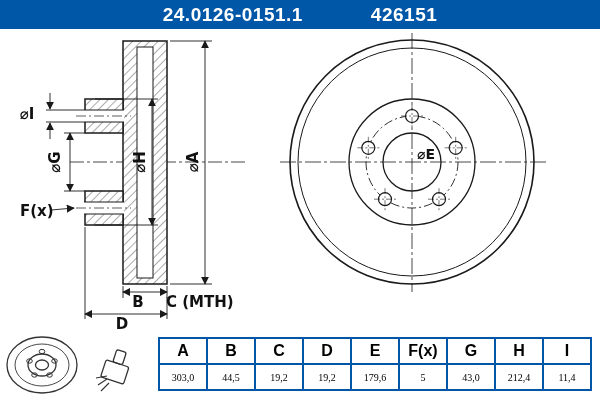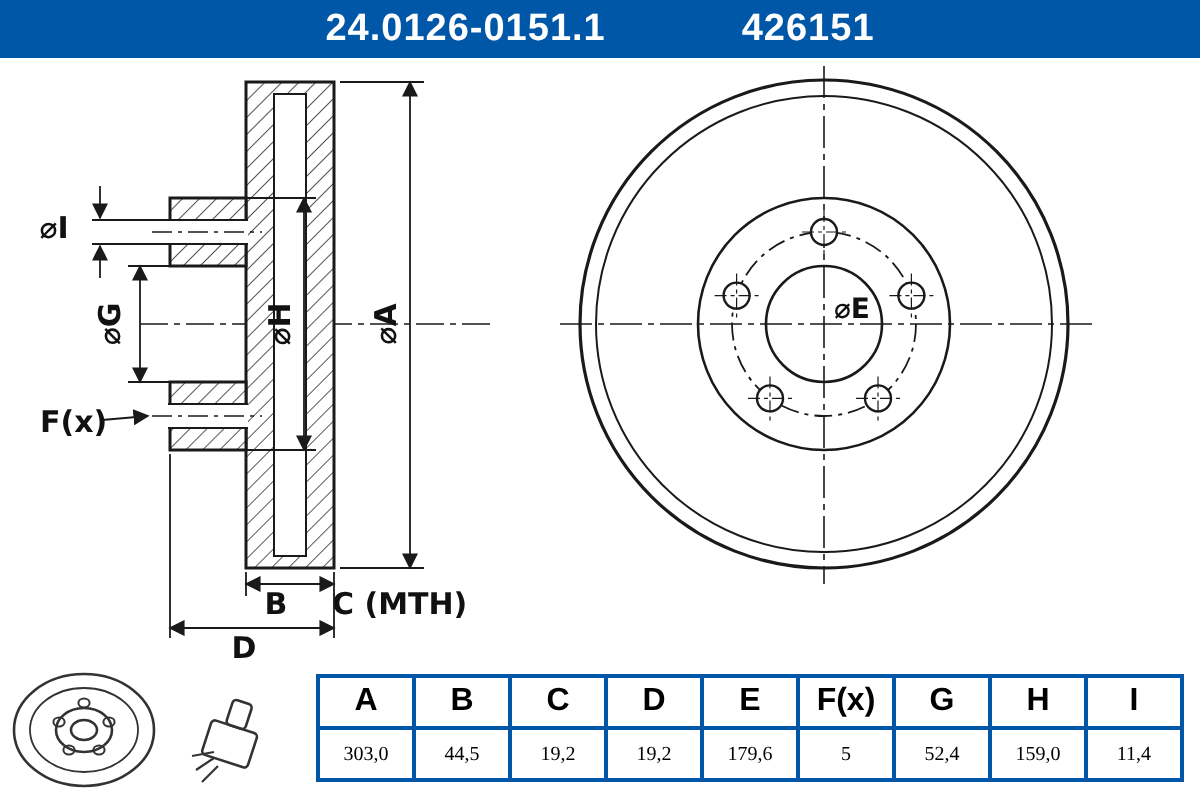--- a/index.html
+++ b/index.html
@@ -192,18 +192,18 @@
       <th>H</th>
       <th>I</th>
     </tr>
     <tr>
       <td>303,0</td>
       <td>44,5</td>
       <td>19,2</td>
       <td>19,2</td>
       <td>179,6</td>
       <td>5</td>
-      <td>52,4</td>
-      <td>159,0</td>
+      <td>43,0</td>
+      <td>212,4</td>
       <td>11,4</td>
     </tr>
   </tbody>
 </table>
 
 </body></html>

